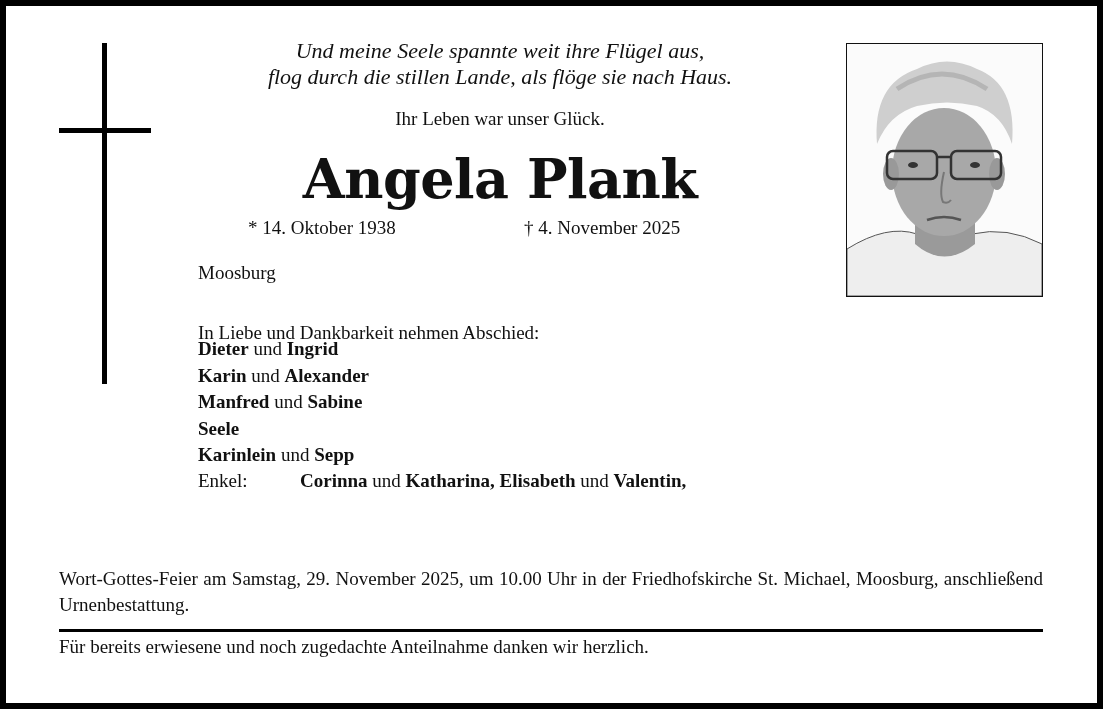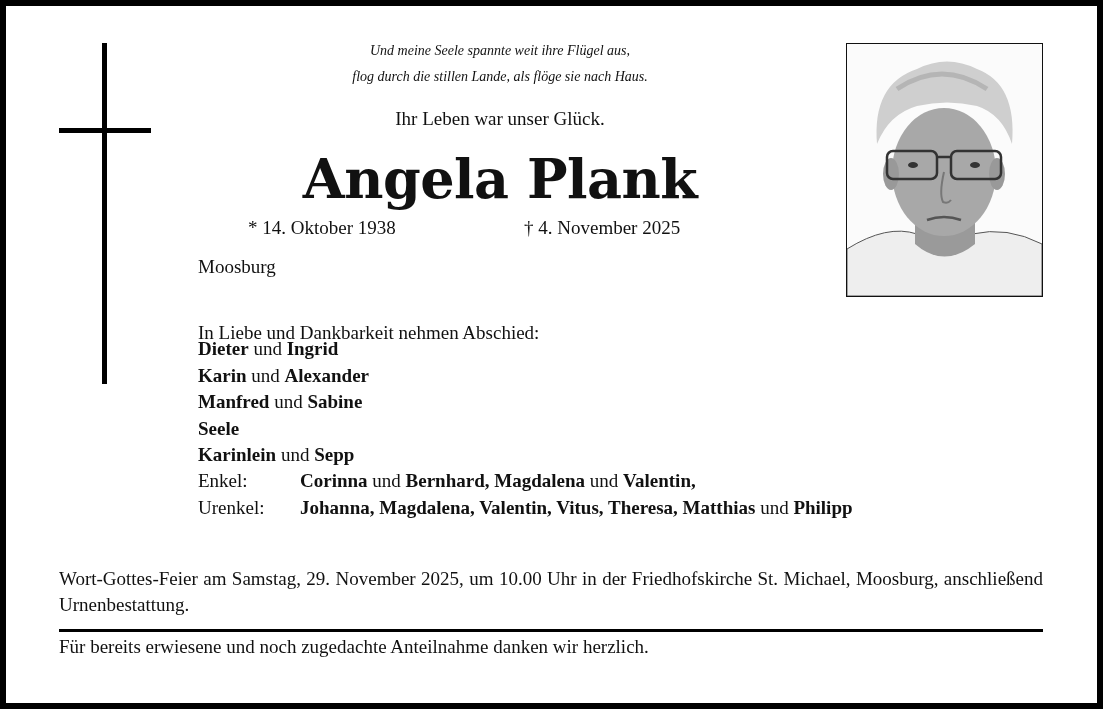--- a/index.html
+++ b/index.html
@@ -7,38 +7,38 @@
   .frame {
     position: absolute; left: 0; top: 0; width: 1103px; height: 709px;
     box-sizing: border-box; border: 6px solid #000; background: #fff;
   }
   .serif { font-family: "DejaVu Serif", "Liberation Serif", serif; color: #111; }
   .cross-v { position: absolute; left: 102px; top: 43px; width: 5px; height: 341px; background: #000; }
   .cross-h { position: absolute; left: 59px; top: 128px; width: 92px; height: 5px; background: #000; }
 
   .verse {
     position: absolute; left: 200px; width: 600px; top: 38px;
-    text-align: center; font-style: italic; font-size: 14px; line-height: 26px;
+    text-align: center; font-style: italic; font-size: 22px; line-height: 26px;
     font-family: "Liberation Serif", serif;
   }
   .motto {
     position: absolute; left: 200px; width: 600px; top: 108px;
     text-align: center; font-size: 19px; font-family: "Liberation Serif", serif;
   }
   .name {
     position: absolute; left: 200px; width: 600px; top: 144px;
     text-align: center; font-size: 54px; font-weight: bold; line-height: 70px;
     font-family: "DejaVu Serif", serif; letter-spacing: -0.5px;
   }
   .dates {
     position: absolute; top: 217px; font-size: 19px; font-family: "Liberation Serif", serif;
   }
   .born { left: 248px; }
   .died { left: 524px; }
-  .place { position: absolute; left: 198px; top: 256px; font-size: 19px; font-family: "Liberation Serif", serif; }
+  .place { position: absolute; left: 198px; top: 262px; font-size: 19px; font-family: "Liberation Serif", serif; }
   .intro { position: absolute; left: 198px; top: 322px; font-size: 19px; font-family: "Liberation Serif", serif; }
 
   .mourners {
     position: absolute; left: 198px; top: 336px; font-size: 19px; line-height: 26.5px;
     font-family: Liberation Serif, serif;
   }
   .mourners .row { white-space: nowrap; }
   .mourners b { font-weight: bold; }
   .grand {
     position: absolute; left: 198px; top: 468px; font-size: 19px; line-height: 26.5px;
@@ -97,31 +97,25 @@
   </div>
   <div class="row">
     <b>Karinlein</b> <span>und</span> <b>Sepp</b>
   </div>
 </div>
 
 <div class="grand serif">
   <div class="line">
     <span class="lbl">Enkel:</span>
     <span>
-      <b>Corinna</b> <span>und</span> <b>Bernhard, Magdalena</b> <span>und</span> <b>Valentin,</b>
+      <b>Corinna</b> <span>und</span> <b>Katharina, Elisabeth</b> <span>und</span> <b>Valentin,</b>
     </span>
   </div>
   <div class="line">
     <span class="lbl"></span>
-  </div>
-  <div class="line">
-    <span class="lbl">Urenkel:</span>
-    <span>
-      <b>Johanna, Magdalena, Valentin, Vitus, Theresa, Matthias</b> <span>und</span> <b>Philipp</b>
-    </span>
   </div>
 </div>
 
 <div class="service serif">Wort-Gottes-Feier am Samstag, 29. November 2025, um 10.00 Uhr in der Friedhofskirche St. Michael, Moosburg, anschließend Urnenbestattung.</div>
 <div class="divider"></div>
 <div class="thanks serif">Für bereits erwiesene und noch zugedachte Anteilnahme danken wir herzlich.</div>
 
 <div class="photo" title="Portrait photo of Angela Plank">
   <svg width="195" height="252" viewBox="0 0 195 252">
     <rect width="195" height="252" fill="#fbfbfb"></rect>

